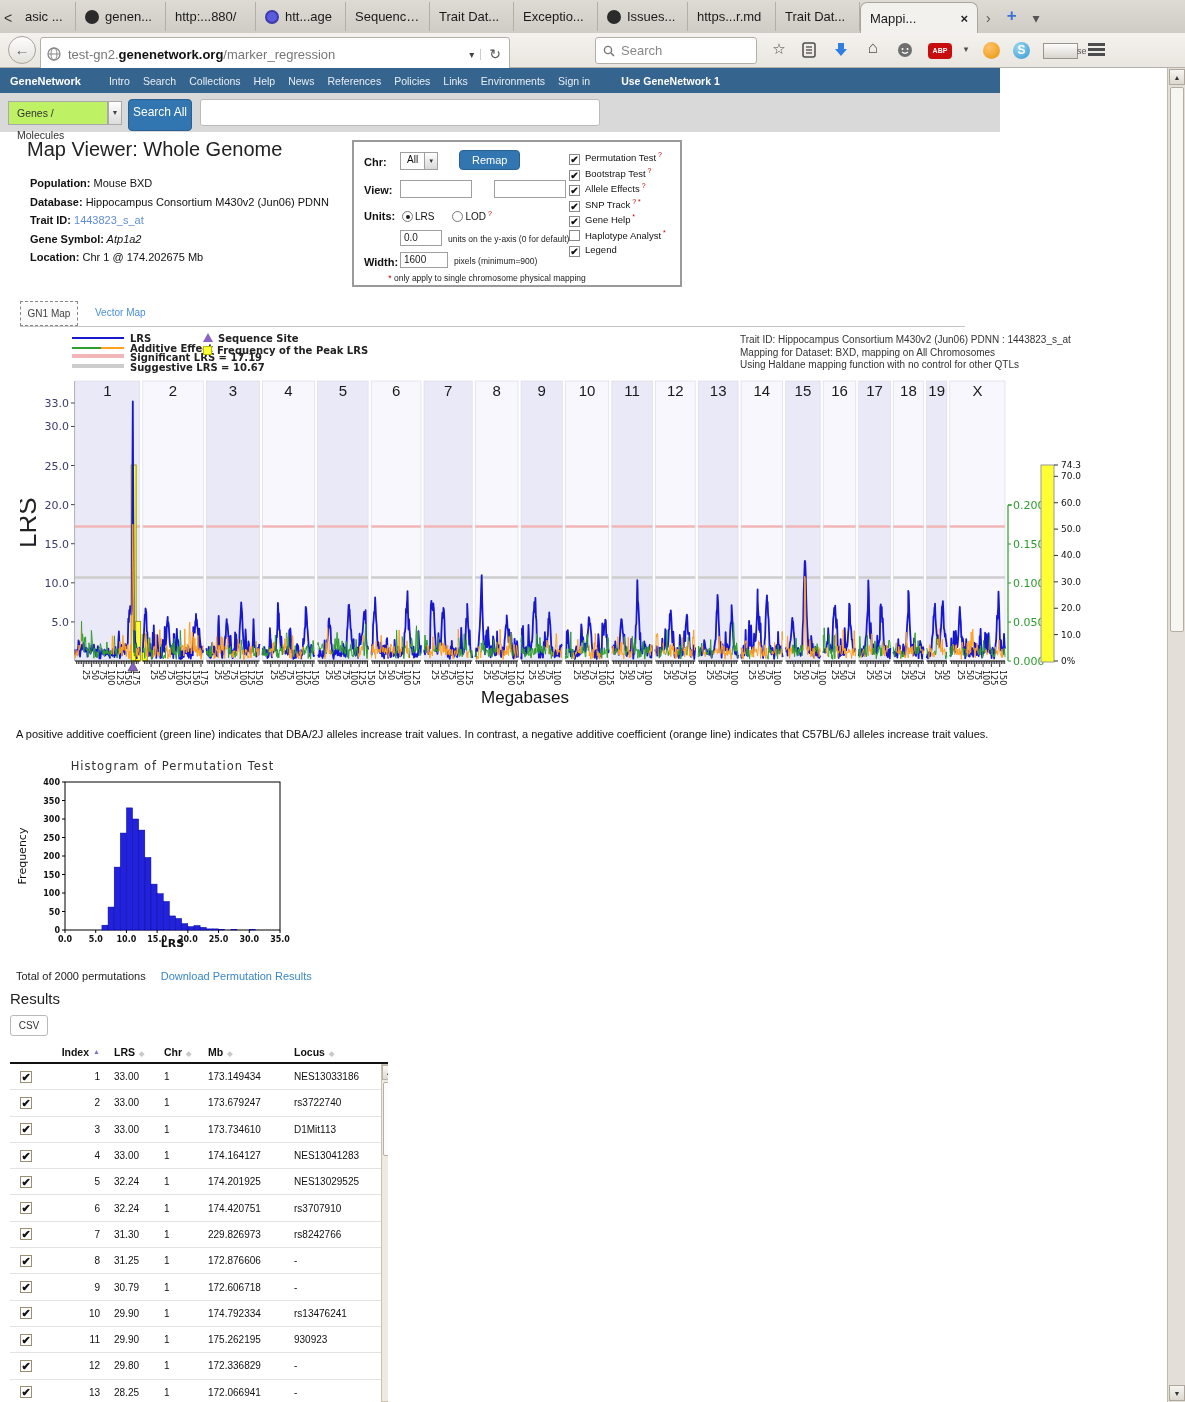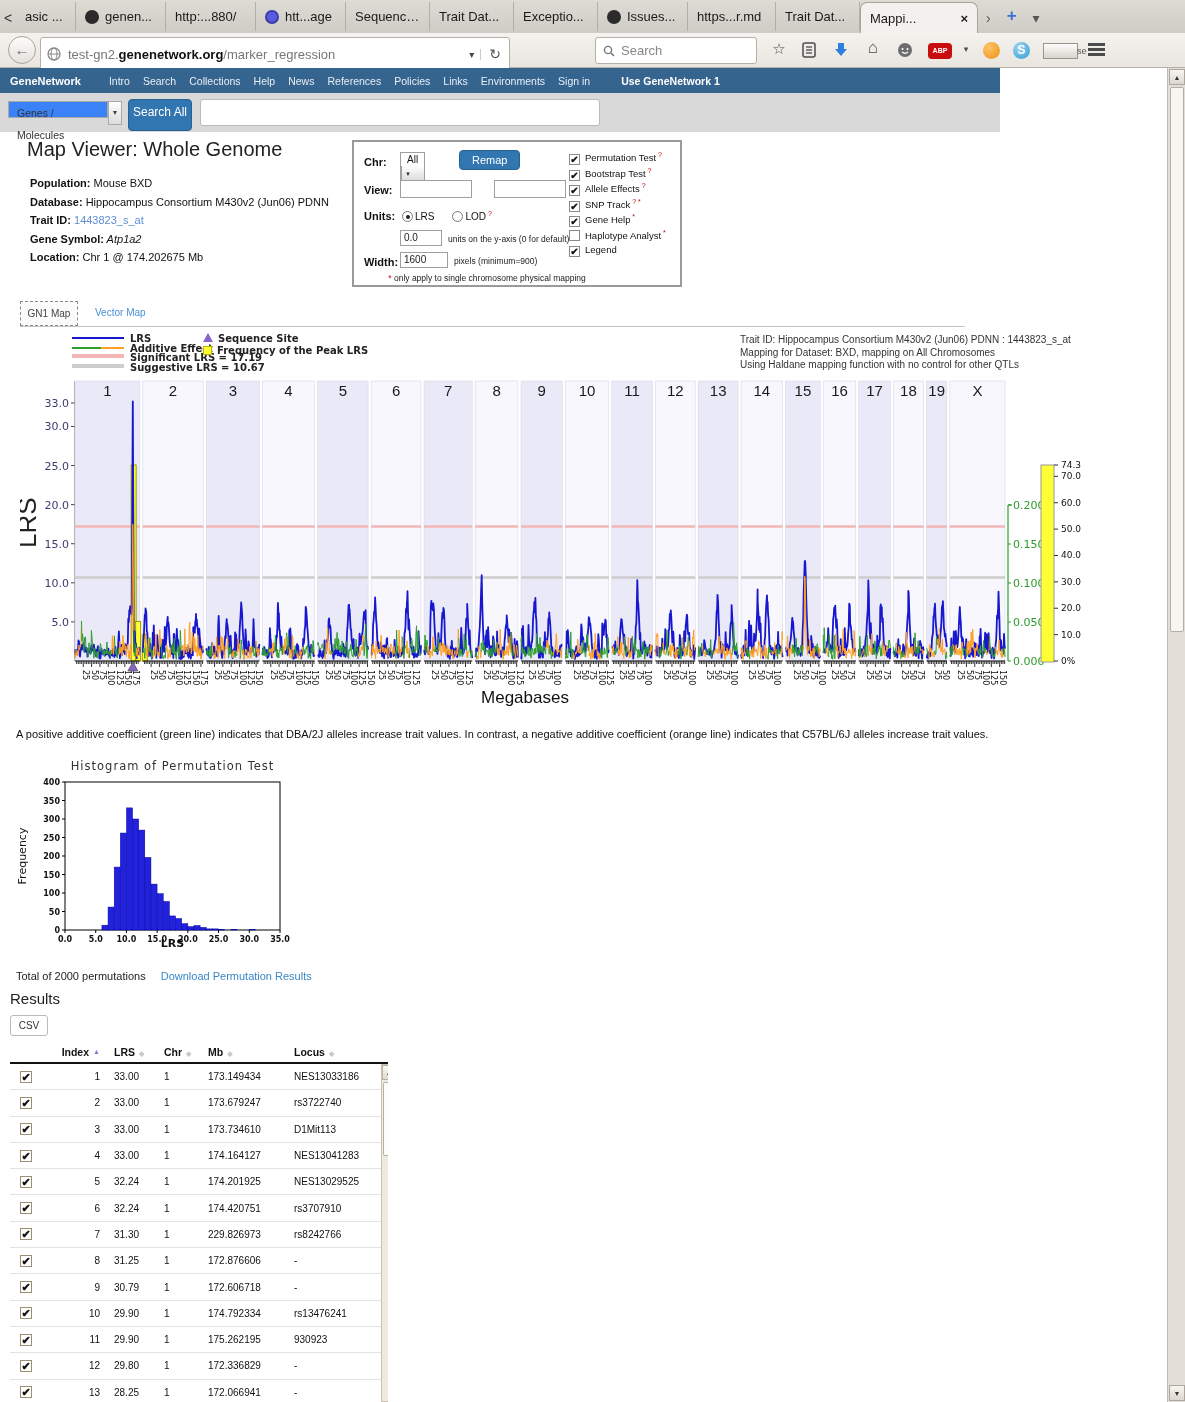--- a/index.html
+++ b/index.html
@@ -49,21 +49,21 @@
   .hamburger { top:10px; }
   .hamburger div { width:17px; height:3px; background:#4c4c4c; margin:0 auto 2px auto; }
 
   
   #gnnav { position:absolute; left:0; top:68px; width:1000px; height:25px; background:#35648e;
     display:flex; align-items:center; color:#fff; font-size:10.5px; }
   #gnnav .brand { font-weight:bold; margin:0 28px 0 10px; font-size:11px; }
   #gnnav a { color:#e8eef5; margin-right:13px; text-decoration:none; }
   #gnnav .right { font-weight:bold; margin-left:18px; color:#fff; }
   #gnsearch { position:absolute; left:0; top:93px; width:1000px; height:39px; background:#d9d9d9; }
-  .sel-box { position:absolute; left:8px; top:8px; height:17px; background:#3b82f6; border:1px solid #a9a9a9;
+  .sel-box { position:absolute; left:8px; top:8px; height:24px; background:#bef264; border:1px solid #a9a9a9;
     font-size:10.5px; color:#333; line-height:22px; padding:0 8px; width:100px; }
   .sel-btn { position:absolute; left:108px; top:8px; width:14px; height:24px;
     background:linear-gradient(#fefefe,#dcdcdc); border:1px solid #a9a9a9; font-size:7px;
     color:#444; text-align:center; line-height:22px; }
   .searchall { position:absolute; left:128px; top:6px; width:64px; height:32px; background:#3276b1;
     border:1px solid #28608f; border-radius:4px; color:#fff; font-size:12px; text-align:center; line-height:25px; }
   .gn-input { position:absolute; left:200px; top:6px; width:400px; height:27px; background:#fff;
     border:1px solid #bbb; border-radius:3px; }
 
   
@@ -74,21 +74,21 @@
   #info-block .link { color:#5f8dd3; }
   #info-block .ital { font-style:italic; }
 
   
   #ctrlbox { position:absolute; left:352px; top:140px; width:330px; height:147px;
     border:2px solid #9a9a9a; background:#fff; font-size:11px; color:#111; }
   #ctrlbox b { font-weight:bold; }
   .cb-row { position:absolute; }
   .inp { background:#fff; border:1px solid #9f9f9f; font-size:10px; color:#222; padding:1px 3px;
     display:inline-block; }
-  .mini-sel { display:inline-flex; border:1px solid #9f9f9f;flex-direction:column; }
+  .mini-sel { display:inline-flex; border:1px solid #9f9f9f; }
   .mini-sel .v { background:#fff; padding:1px 6px; font-size:10px; }
   .mini-sel .c { background:linear-gradient(#fefefe,#d8d8d8); border-left:1px solid #9f9f9f;
     font-size:6px; padding:0 3px; line-height:16px; color:#333; }
   .remap { background:#3276b1; border:1px solid #28608f; border-radius:4px; color:#fff;
     font-size:11px; padding:3px 12px; display:inline-block; }
   .radio { display:inline-block; width:11px; height:11px; border:1px solid #777; border-radius:50%;
     background:#fff; vertical-align:-2px; margin-right:2px; position:relative; }
   .radio.sel:after { content:""; position:absolute; left:2.5px; top:2.5px; width:4px; height:4px;
     border-radius:50%; background:#222; }
   .hint { font-size:8.5px; color:#222; }

